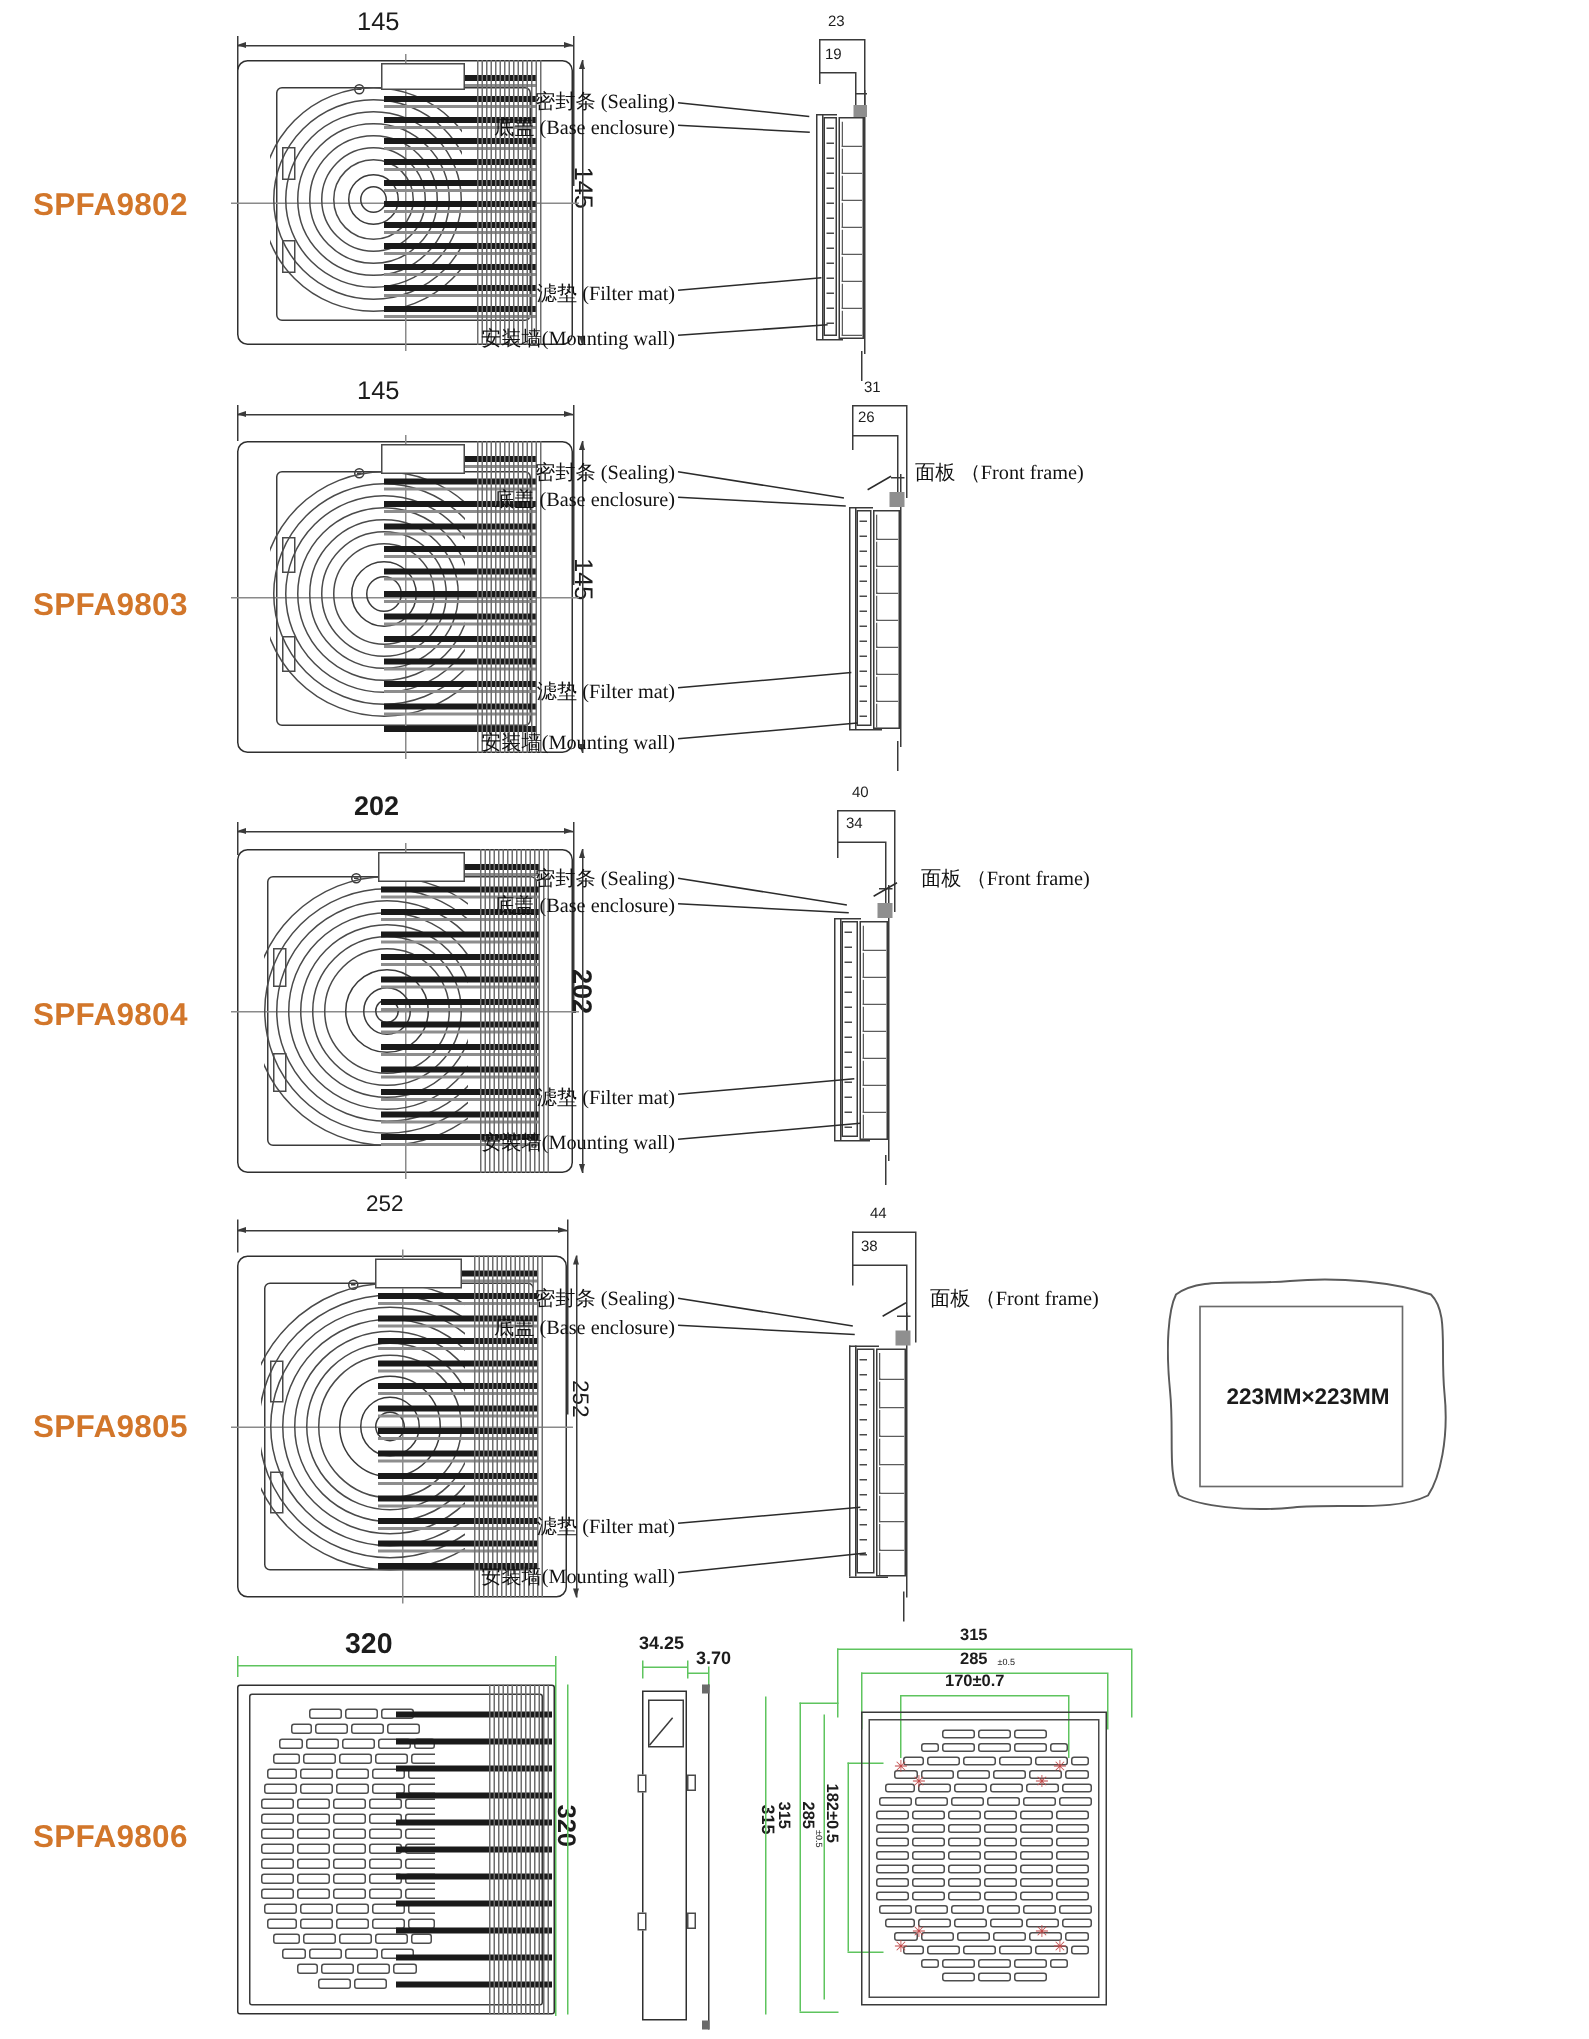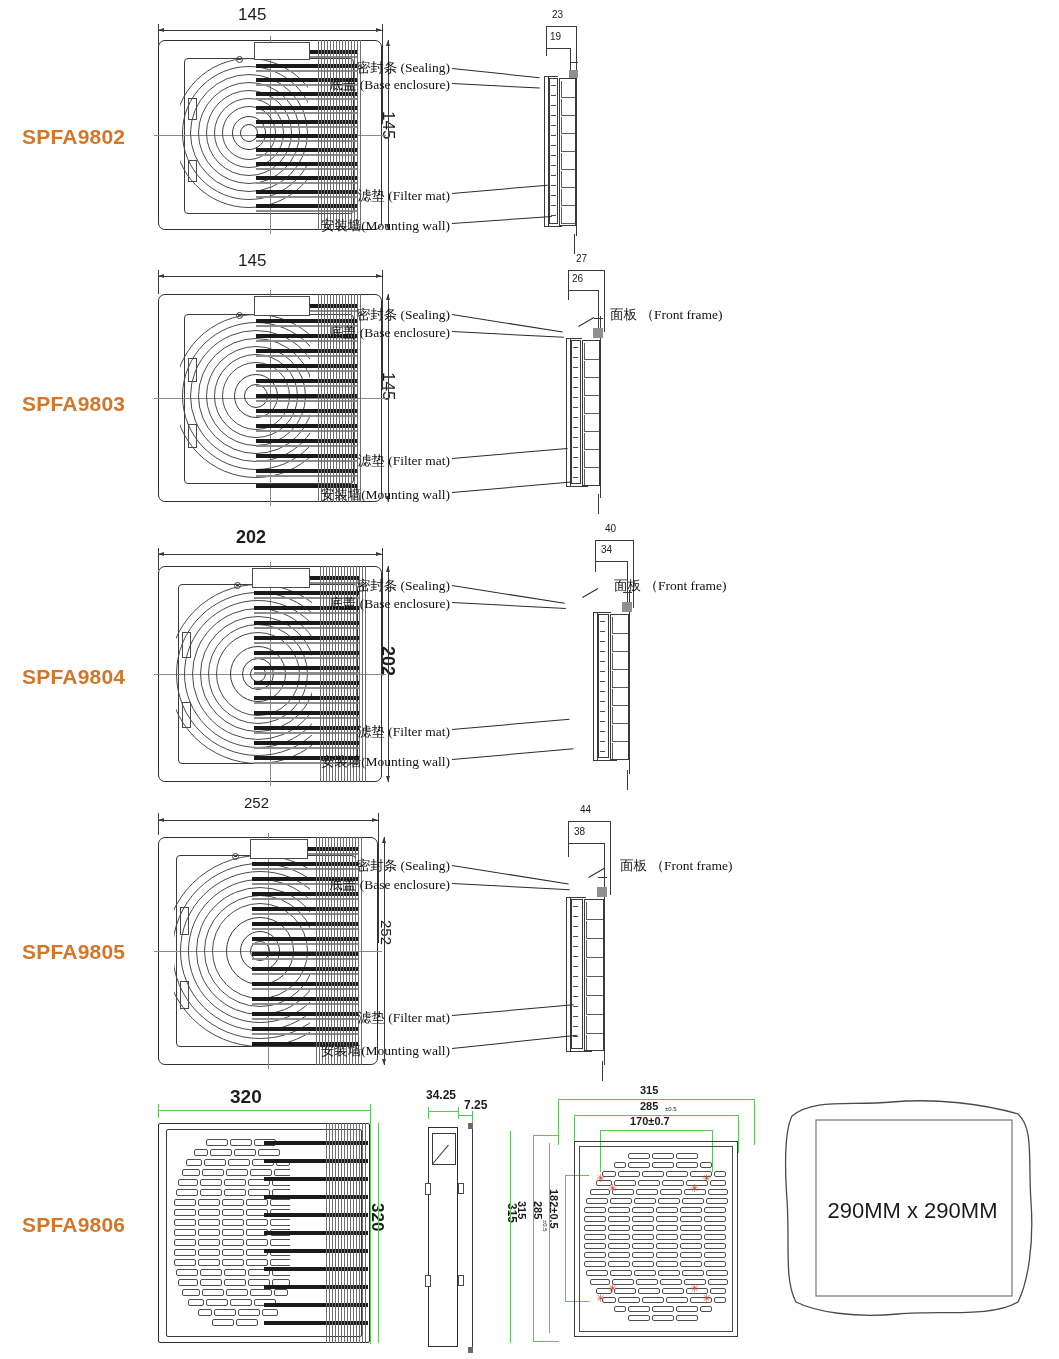--- a/index.html
+++ b/index.html
@@ -334,21 +334,21 @@
             <div class="fin" style="left:33px;"></div>
           <div class="fin" style="left:36px;"></div>
             <div class="fin" style="left:39px;"></div>
             <div class="fin" style="left:42px;"></div>
         </div>
         <div class="tab" style="left:96px;top:2px;width:56px;height:20px;"></div>
       </div>
     </div>
 
     <div class="cad" style="left:530px;top:0px;width:90px;height:258px;">
-      <div class="dim-txt" style="left:46px;top:2px;font-size:10px;">27</div>
+      <div class="dim-txt" style="left:46px;top:2px;font-size:10px;">31</div>
       <div class="dimline" style="left:38px;top:18px;width:36px;"></div>
       <div class="extline" style="left:38px;top:18px;height:30px;"></div>
       <div class="extline" style="left:74px;top:18px;height:62px;"></div>
       <div class="dim-txt" style="left:42px;top:22px;font-size:10px;">26</div>
       <div class="dimline" style="left:38px;top:38px;width:30px;"></div>
       <div class="extline" style="left:68px;top:38px;height:42px;"></div>
 
       <div class="sv" style="left:36px;top:72px;width:50px;height:180px;">
         <div class="thin" style="left:0px;top:14px;width:1px;height:148px;"></div>
         <div class="thin" style="left:4px;top:14px;width:1px;height:148px;"></div>
@@ -478,21 +478,21 @@
             <div class="fin" style="left:33px;"></div>
           <div class="fin" style="left:36px;"></div>
             <div class="fin" style="left:39px;"></div>
             <div class="fin" style="left:42px;"></div>
           <div class="fin" style="left:45px;"></div>
         </div>
         <div class="tab" style="left:94px;top:2px;width:58px;height:20px;"></div>
       </div>
     </div>
 
-    <div class="cad" style="left:557px;top:0px;width:95px;height:272px;">
+    <div class="cad" style="left:520px;top:0px;width:95px;height:272px;">
       <div class="dim-txt" style="left:48px;top:4px;font-size:10px;">40</div>
       <div class="dimline" style="left:38px;top:20px;width:38px;"></div>
       <div class="extline" style="left:38px;top:20px;height:32px;"></div>
       <div class="extline" style="left:76px;top:20px;height:68px;"></div>
       <div class="dim-txt" style="left:44px;top:25px;font-size:10px;">34</div>
       <div class="dimline" style="left:38px;top:41px;width:32px;"></div>
       <div class="extline" style="left:70px;top:41px;height:46px;"></div>
 
       <div class="sv" style="left:36px;top:78px;width:52px;height:190px;">
         <div class="thin" style="left:0px;top:14px;width:1px;height:148px;"></div>
@@ -683,20 +683,29 @@
     <div class="callout r" style="left:270px;top:82px;width:180px;">底盖 (Base enclosure)</div>
     <div class="callout" style="left:620px;top:63px;">面板 （Front frame)</div>
     <div class="callout r" style="left:300px;top:215px;width:150px;">滤垫 (Filter mat)</div>
     <div class="callout r" style="left:260px;top:248px;width:190px;">安装墙(Mounting wall)</div>
     <div class="leader" style="left:452px;top:70px;width:118px;transform:rotate(9deg);"></div>
     <div class="leader" style="left:452px;top:88px;width:118px;transform:rotate(3deg);"></div>
     <div class="leader" style="left:604px;top:73px;width:18px;transform:rotate(150deg);"></div>
     <div class="leader" style="left:452px;top:220px;width:122px;transform:rotate(-5deg);"></div>
     <div class="leader" style="left:452px;top:253px;width:126px;transform:rotate(-6deg);"></div>
 
+    <div class="cutout" style="left:778px;top:50px;width:200px;height:175px;">
+      <svg width="200" height="175" viewBox="0 0 200 175">
+        <path d="M6,18 C22,6 48,12 82,9 C116,6 152,10 176,18 C188,30 182,54 185,84
+                 C188,114 182,140 174,152 C152,163 116,157 84,160 C52,163 22,159 8,152
+                 C0,136 5,112 2,82 C-1,52 1,28 6,18 Z" fill="none" stroke="#5a5a5a" stroke-width="1.3"></path>
+        <rect x="22" y="26" width="135" height="120" fill="none" stroke="#6a6a6a" stroke-width="1.1"></rect>
+      </svg>
+      <div class="ctext" style="top:78px;left:-12px;font-size:15px;font-weight:600;">223MM×223MM</div>
+    </div>
   </div>
 
   <div class="row" style="top:1085px;height:274px;">
 
     <div class="model-label" style="top:1215px;top:128px;">SPFA9806</div>
 
     <div class="cad" style="left:150px;top:0px;width:240px;height:274px;">
       <div class="dim-txt" style="left:80px;top:2px;font-size:19px;font-weight:700;">320</div>
       <div class="dimline g" style="left:8px;top:25px;width:212px;"></div>
       <div class="extline g" style="left:8px;top:19px;height:14px;"></div>
@@ -867,21 +876,21 @@
             <div class="fin" style="left:30px;"></div>
             <div class="fin" style="left:33px;"></div>
           <div class="fin" style="left:36px;"></div>
             <div class="fin" style="left:39px;"></div>
         </div>
       </div>
     </div>
 
     <div class="cad" style="left:412px;top:0px;width:110px;height:274px;">
       <div class="dim-txt" style="left:14px;top:4px;font-size:12px;font-weight:600;">34.25</div>
-      <div class="dim-txt" style="left:52px;top:14px;font-size:12px;font-weight:600;">7.25</div>
+      <div class="dim-txt" style="left:52px;top:14px;font-size:12px;font-weight:600;">3.70</div>
       <div class="dimline g" style="left:16px;top:26px;width:30px;"></div>
       <div class="extline g" style="left:16px;top:22px;height:12px;"></div>
       <div class="extline g" style="left:46px;top:22px;height:12px;"></div>
       <div class="dimline g" style="left:46px;top:30px;width:14px;"></div>
       <div class="extline g" style="left:60px;top:26px;height:14px;"></div>
       <div class="dim-txt rot90" style="left:106px;top:118px;font-size:12px;font-weight:600;">315</div>
       <div class="dimline g" style="left:98px;top:46px;width:1px;height:212px;background:#5ec45e;"></div>
 
       <div class="sv" style="left:16px;top:38px;width:60px;height:230px;">
         <div class="body" style="left:0px;top:4px;width:30px;height:220px;"></div>
@@ -1077,24 +1086,15 @@
         <div class="star" style="left:34px;top:42px;">✳</div>
         <div class="star" style="left:128px;top:32px;">✳</div>
         <div class="star" style="left:116px;top:42px;">✳</div>
         <div class="star" style="left:22px;top:152px;">✳</div>
         <div class="star" style="left:34px;top:142px;">✳</div>
         <div class="star" style="left:128px;top:152px;">✳</div>
         <div class="star" style="left:116px;top:142px;">✳</div>
       </div>
     </div>
 
-    <div class="cutout" style="left:780px;top:5px;width:265px;height:250px;">
-      <svg width="265" height="250" viewBox="0 0 265 250">
-        <path d="M12,26 C34,8 70,16 112,12 C156,8 204,14 238,24 C254,38 248,70 251,112
-                 C254,154 248,192 238,212 C210,228 162,220 118,224 C74,228 36,222 16,212
-                 C4,190 10,154 7,110 C4,66 6,38 12,26 Z" fill="none" stroke="#4a4a4a" stroke-width="1.3"></path>
-        <rect x="36" y="30" width="196" height="176" fill="none" stroke="#6a6a6a" stroke-width="1.1"></rect>
-      </svg>
-      <div class="ctext" style="top:108px;font-size:22px;">290MM x 290MM</div>
-    </div>
   </div>
 
 </div>
 
 </body></html>

